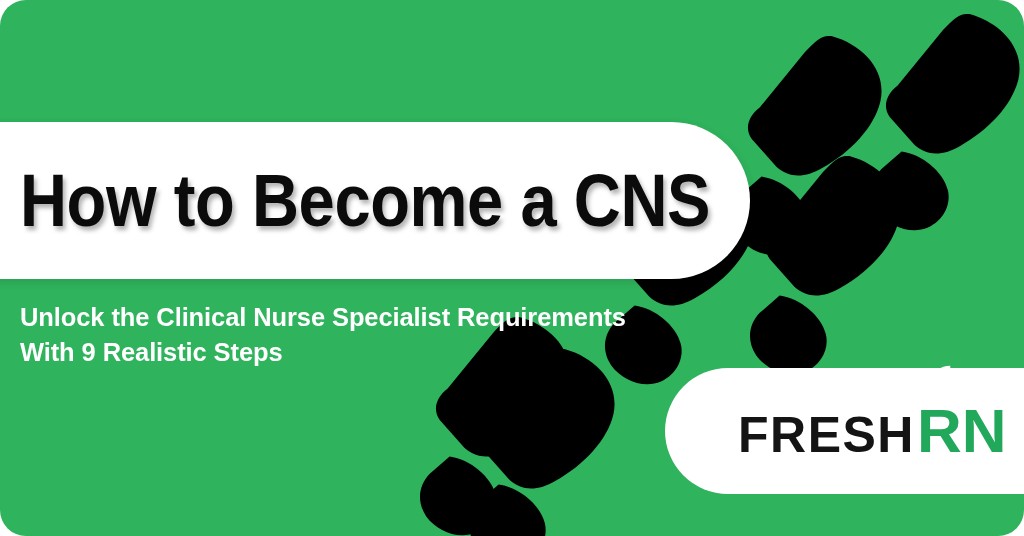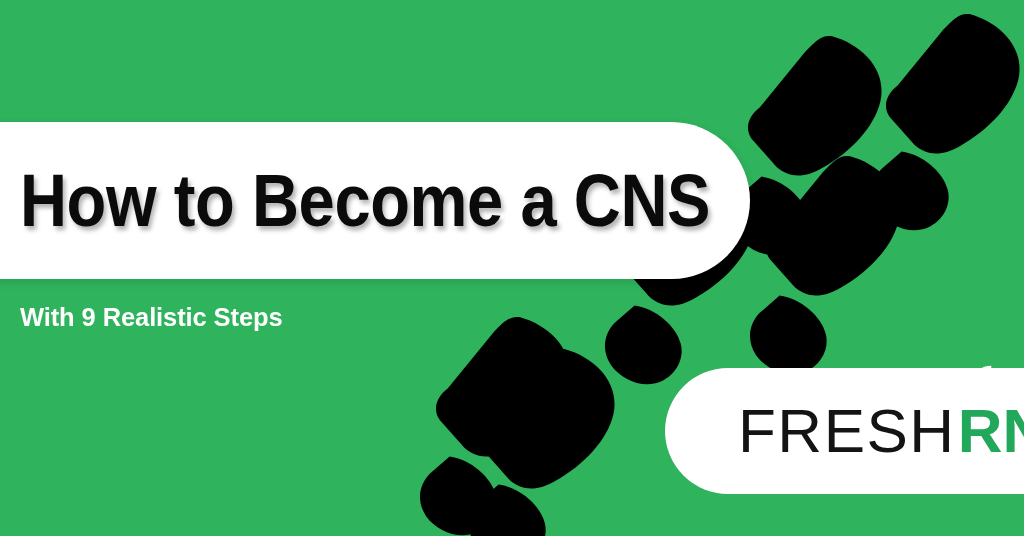--- a/index.html
+++ b/index.html
@@ -11,20 +11,21 @@
   body {
     font-family: "Liberation Sans", sans-serif;
   }
 
   .banner {
     position: relative;
     width: 1024px;
     height: 536px;
     overflow: hidden;
     background: #2fb35c;
+    border-radius: 26px;
   }
 
   
   .footprints {
     position: absolute;
     inset: 0;
     width: 1024px;
     height: 536px;
     pointer-events: none;
   }
@@ -96,22 +97,22 @@
     position: absolute;
     left: 73px;
     top: 50%;
     transform: translateY(-50%);
     display: flex;
     align-items: baseline;
     white-space: nowrap;
   }
   .logo-fresh {
     font-family: "Liberation Sans", sans-serif;
-    font-weight: 400;
-    font-size: 62px;
+    font-weight: 700;
+    font-size: 50px;
     line-height: 1;
     letter-spacing: 1.5px;
     color: #141414;
     transform: scaleX(1.0);
   }
   .logo-rn-wrap {
     position: relative;
     display: inline-block;
     margin-left: 2px;
   }
@@ -185,20 +186,21 @@
         </g>
       </g>
     </svg>
   </div>
 
   <div class="title-pill">
     <div class="title-text">How to Become a CNS</div>
   </div>
 
   <div class="subtitle">
+    <span class="sub-line">Unlock the Clinical Nurse Specialist Requirements</span>
     <span class="sub-line">With 9 Realistic Steps</span>
   </div>
 
   <div class="logo-pill">
     <div class="logo-lockup">
       <span class="logo-fresh">FRESH</span>
       <span class="logo-rn-wrap">
         <span class="logo-rn">RN</span>
         <span class="leaf-icon">
           <svg viewBox="0 0 24 24" xmlns="http://www.w3.org/2000/svg" aria-hidden="true">

